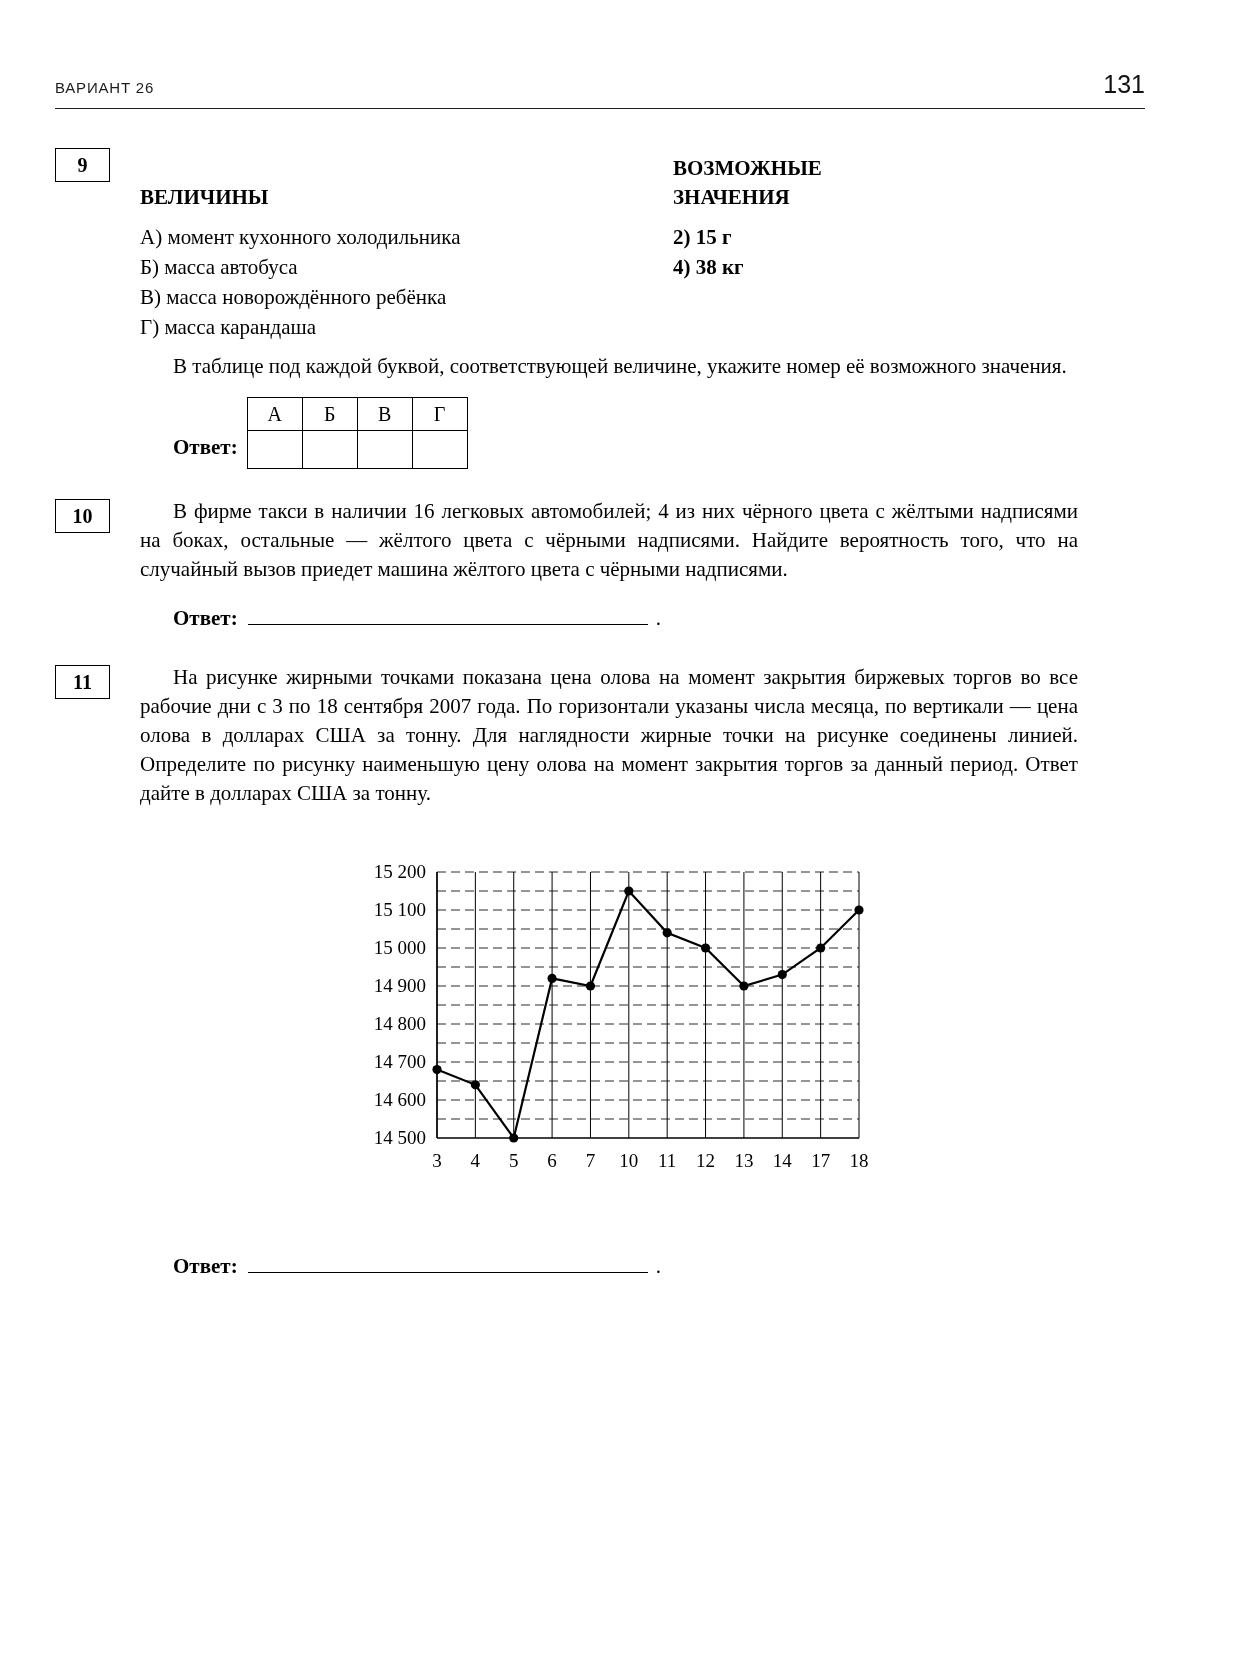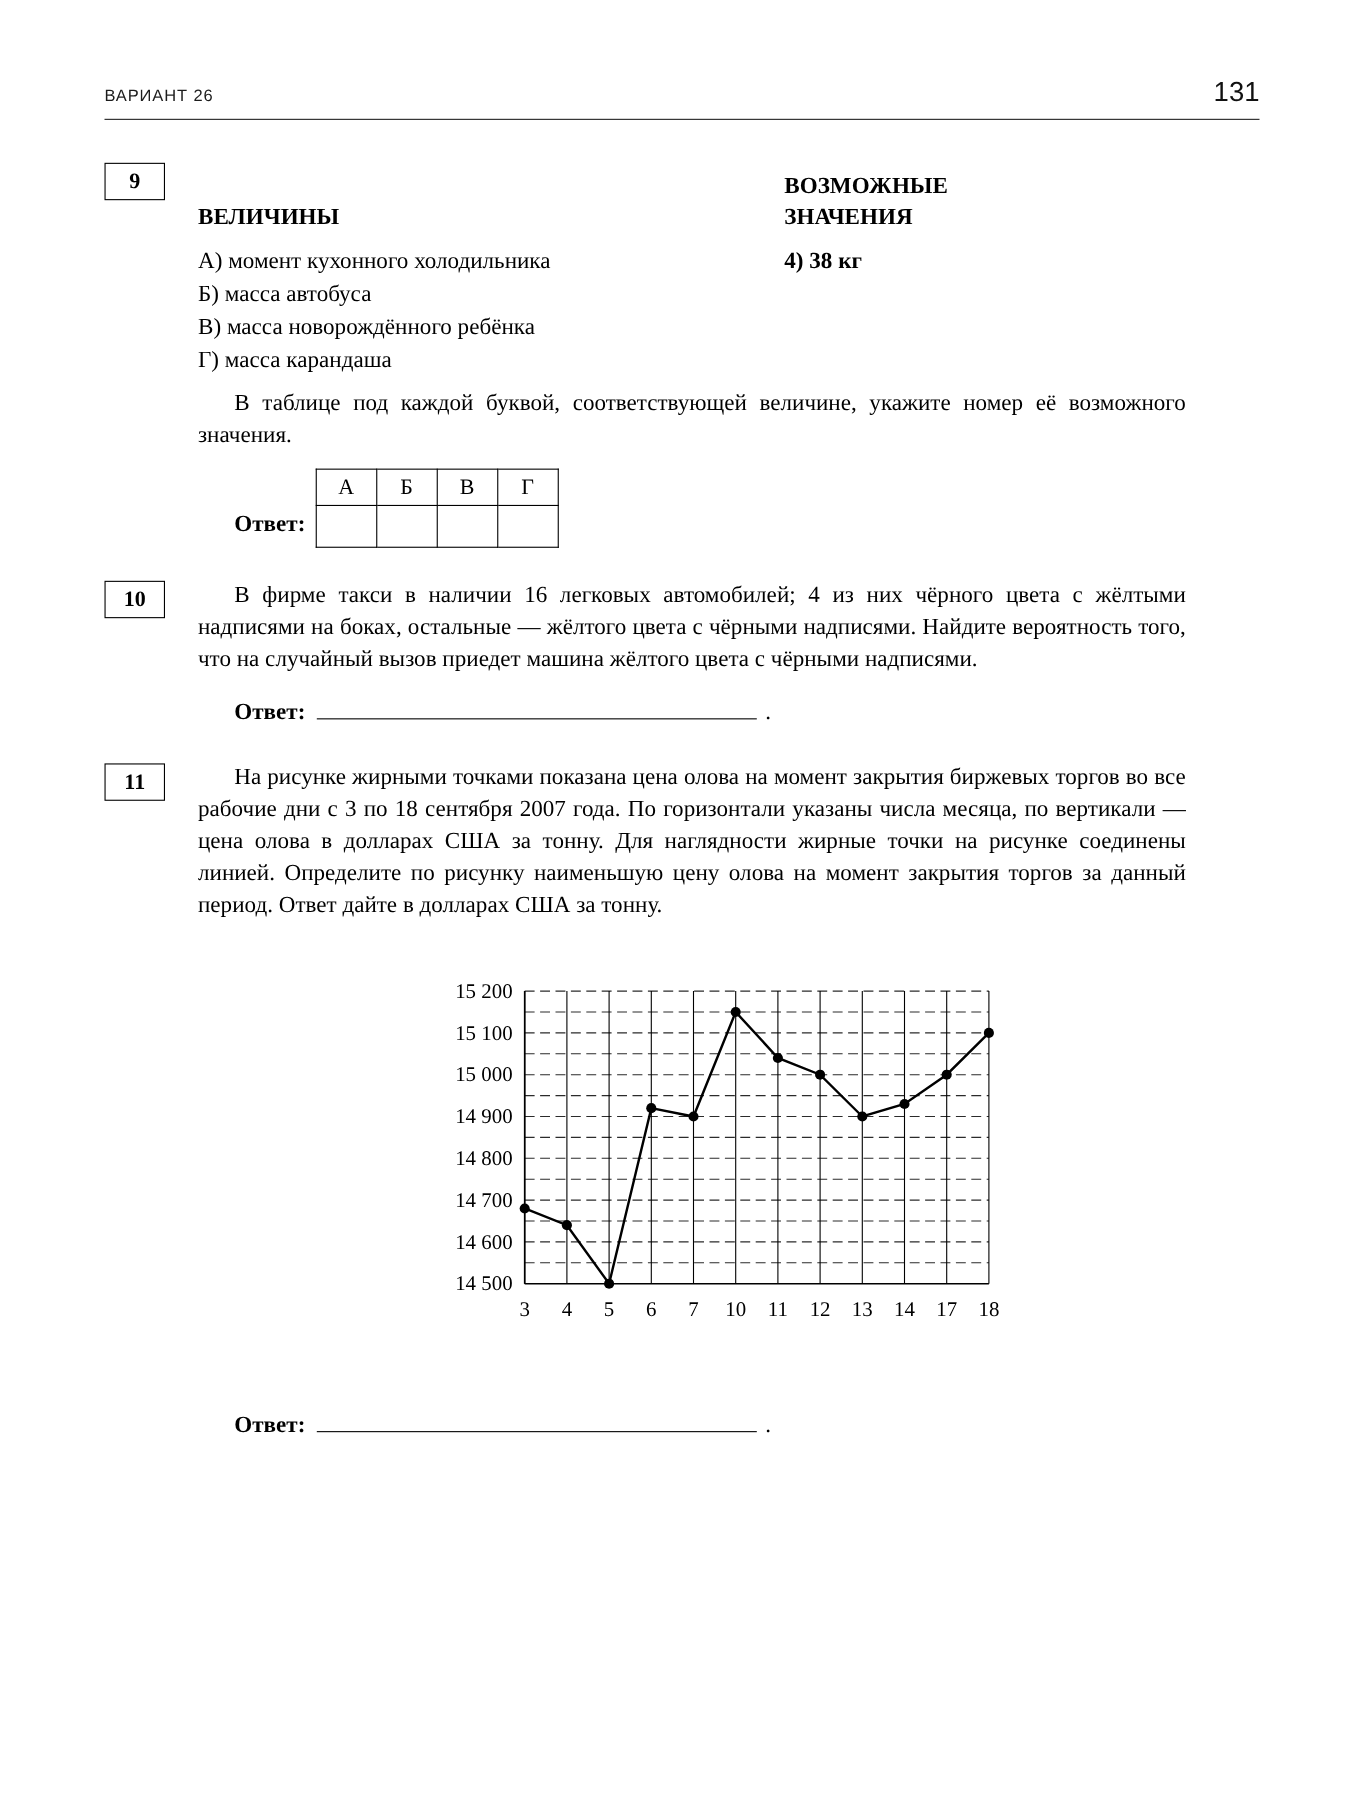--- a/index.html
+++ b/index.html
@@ -2,21 +2,21 @@
 <html><head>
 <meta charset="utf-8">
 <style>
   * { margin:0; padding:0; box-sizing:border-box; }
   html,body { background:#fff; }
   body {
     width:1239px; height:1654px;
     font-family:"Liberation Serif", serif;
     color:#000; position:relative; overflow:hidden;
   }
-  .page { padding:70px 94px 0 95px; }
+  .page { padding:70px 94px 0 55px; }
 
   .pg-header { display:flex; justify-content:space-between; align-items:baseline;
     font-family:"Liberation Sans", sans-serif; }
   .variant { font-size:15px; letter-spacing:.8px; color:#1c1c1c; }
   .pagenum { font-size:25px; color:#111; }
   .rule { border:0; border-top:1.5px solid #222; margin-top:9px; }
 
   .problem { display:flex; align-items:flex-start; }
   #p9 { margin-top:37px; }
   #p10 { margin-top:28px; }
@@ -90,20 +90,21 @@
             <div class="match-item">В) масса новорождённого ребёнка</div>
             <div class="match-item">Г) масса карандаша</div>
           </div>
         </div>
         <div>
           <div class="col-header">
             <span>ВОЗМОЖНЫЕ</span><br>
             <span>ЗНАЧЕНИЯ</span>
           </div>
           <div class="match-list bold">
+            <div class="match-item">2) 15 г</div>
             <div class="match-item">4) 38 кг</div>
           </div>
         </div>
       </div>
 
       <p class="jtext outro">В таблице под каждой буквой, соответствующей величине, укажите номер её возможного значения.</p>
 
       <div class="answer-row9">
         <span class="answer-label">Ответ:</span>
         <table class="answer-table">

